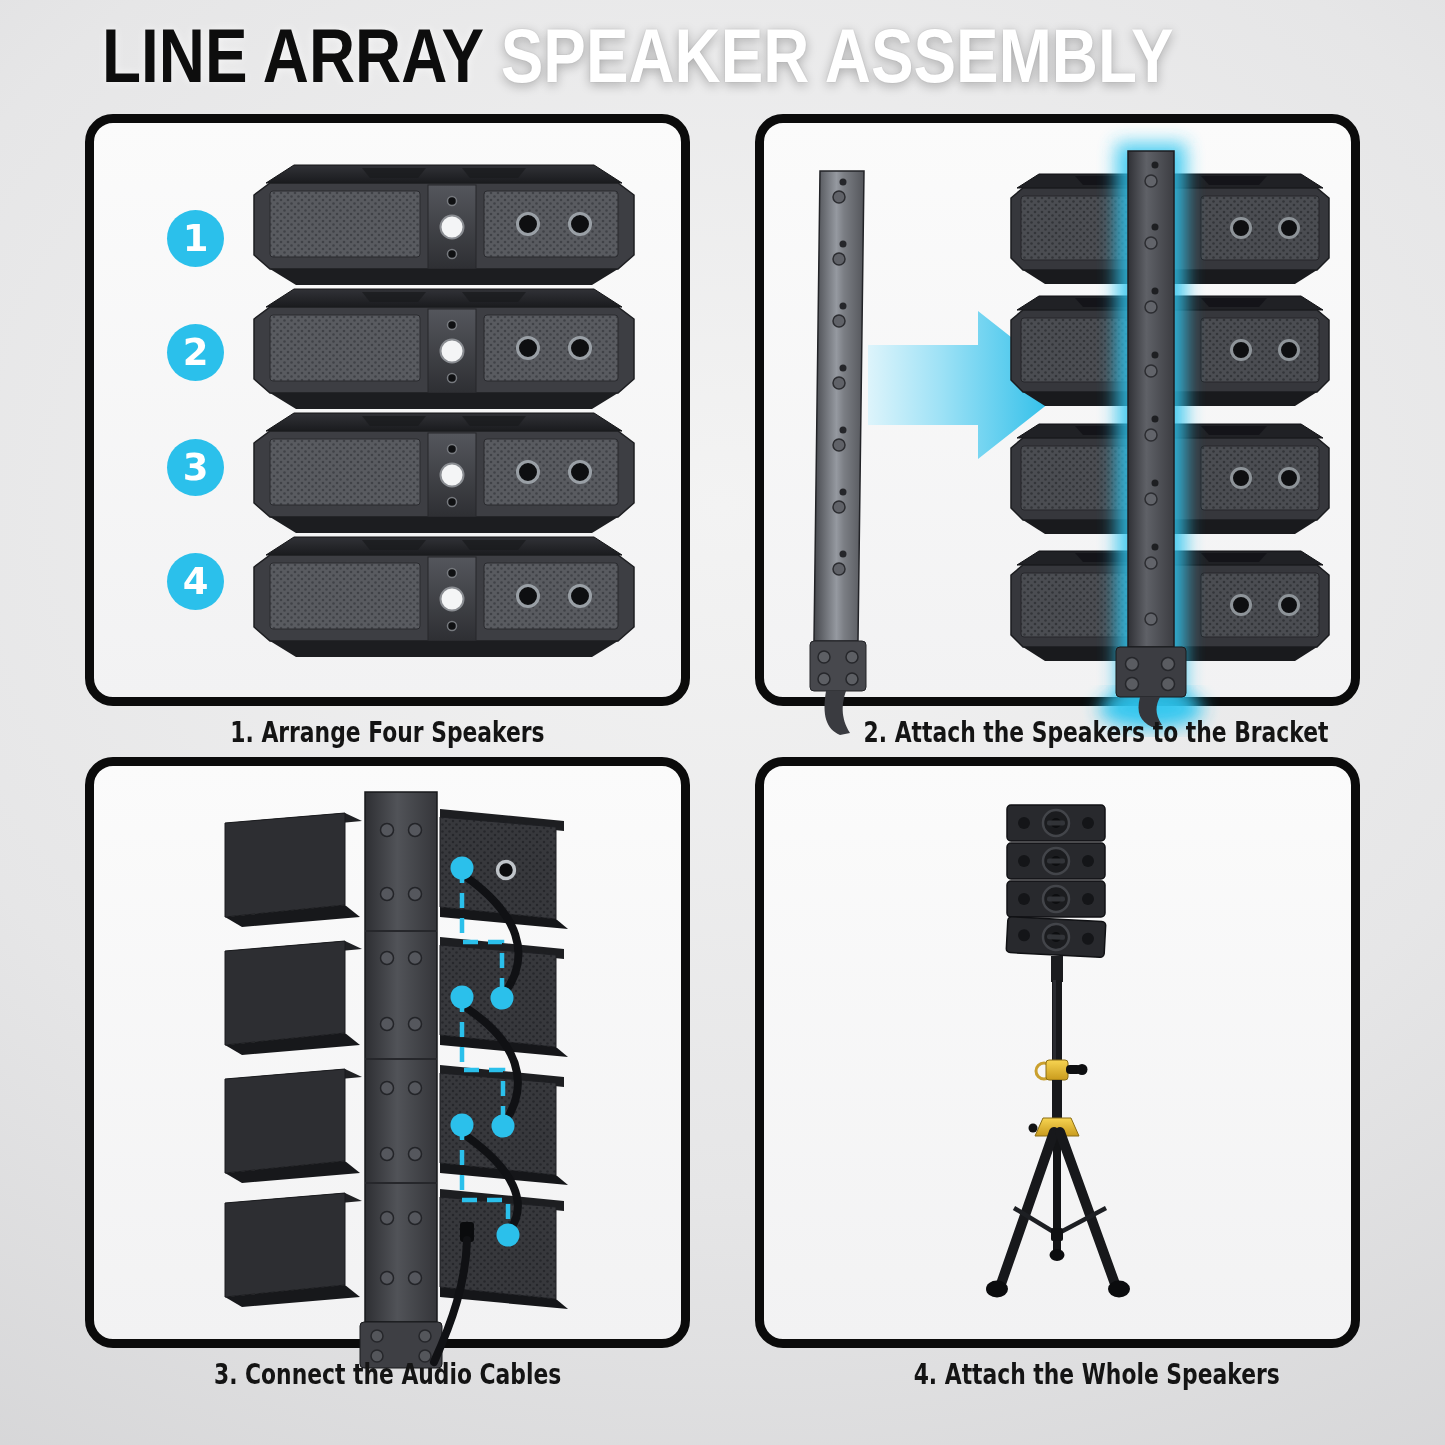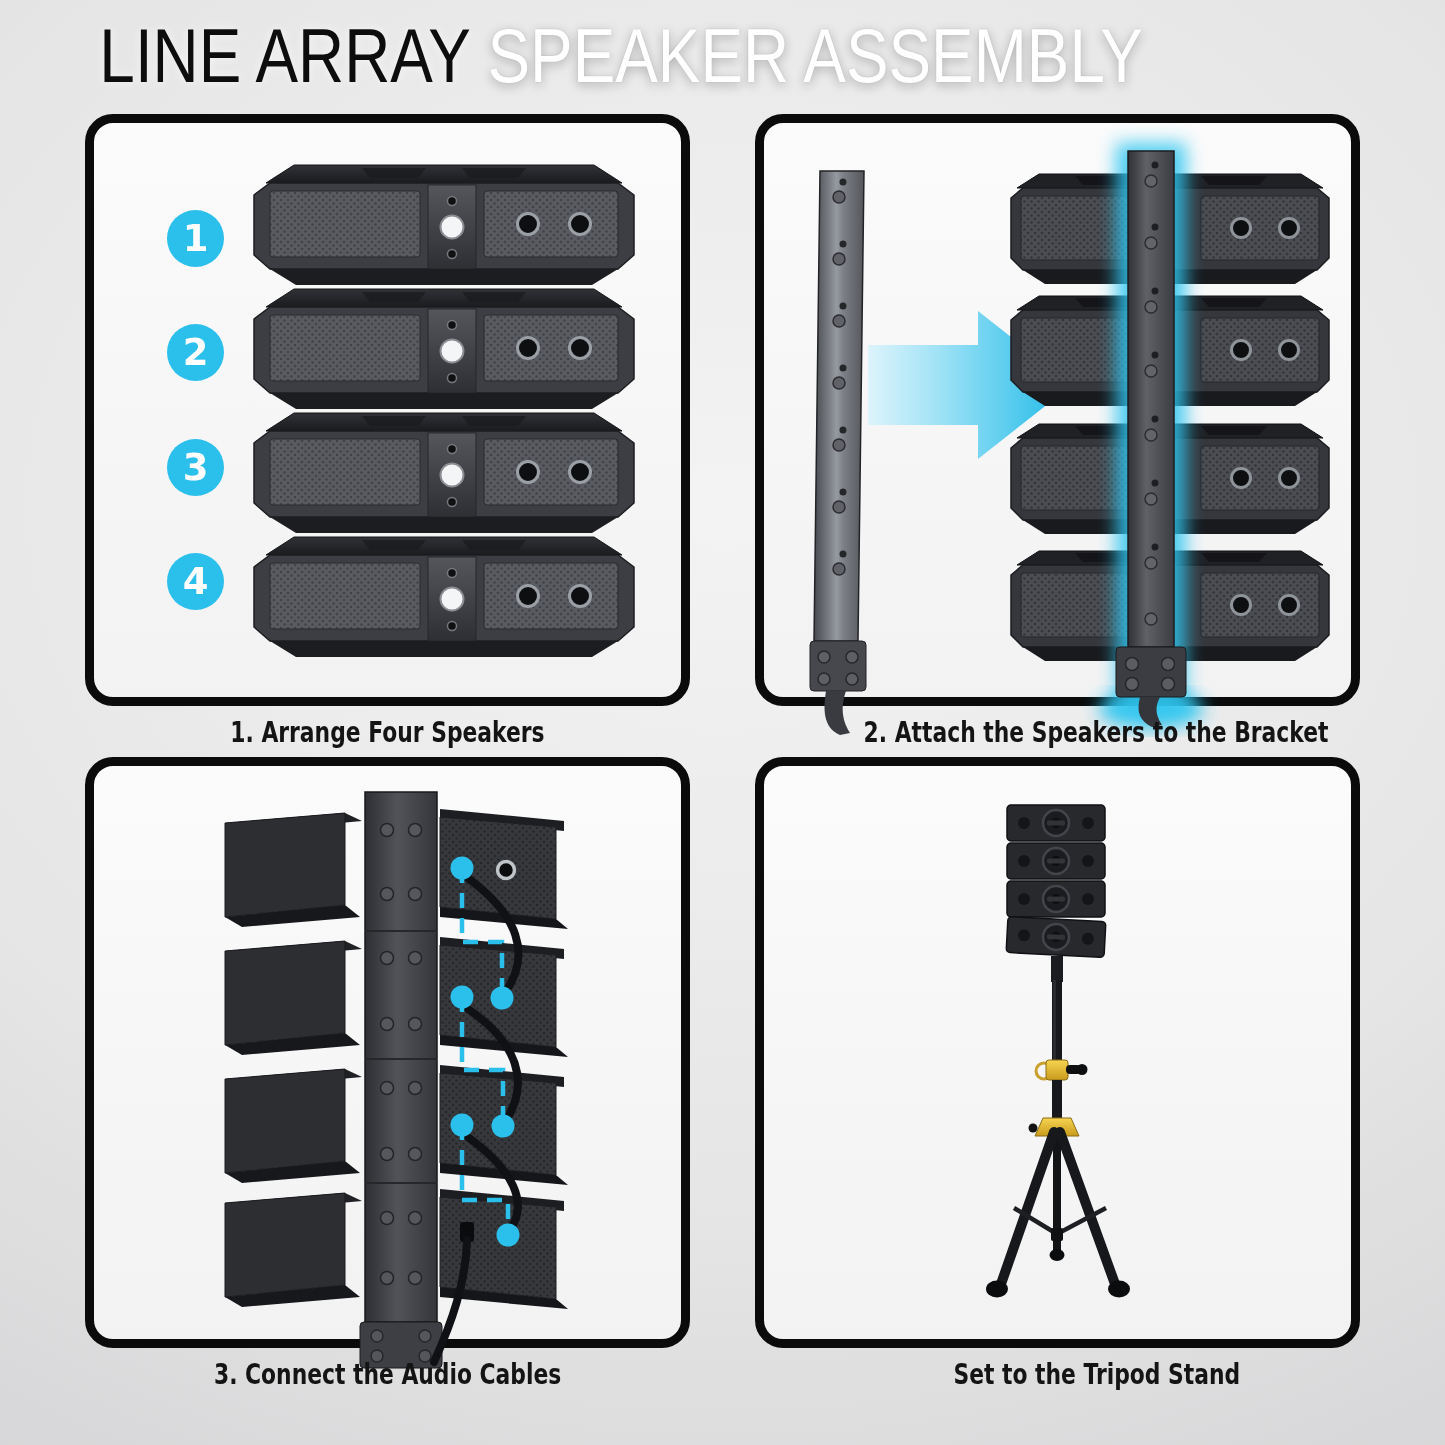--- a/index.html
+++ b/index.html
@@ -3,21 +3,21 @@
 <meta charset="utf-8">
 <style>
   html,body{margin:0;padding:0;}
   body{
     width:1445px;height:1445px;position:relative;overflow:hidden;
     background:radial-gradient(120% 95% at 50% 35%, #f3f3f3 0%, #e6e6e7 50%, #cdcdcf 100%);
     font-family:"DejaVu Sans", sans-serif;
   }
   h1{
     position:absolute;top:8px;left:0;width:1178px;margin:0;
-    font-family:"Liberation Sans", sans-serif;font-weight:400;font-size:76px;line-height:96px;
+    font-family:"Liberation Sans", sans-serif;font-weight:700;font-size:76px;line-height:96px;
   }
   .t-cond{display:inline-block;transform:scaleX(0.84);transform-origin:50% 50%;white-space:nowrap;}
   .t-black{color:#0d0d0d;text-shadow:0 0 10px rgba(255,255,255,.65);}
   .t-white{color:#ffffff;margin-left:20px;text-shadow:0 3px 12px rgba(0,0,0,.28), 0 0 2px rgba(0,0,0,.15);}
   .panel{
     position:absolute;width:605px;height:592px;box-sizing:border-box;
     border:9px solid var(--panel-border,#0b0b0b);border-radius:28px;
     background:linear-gradient(180deg,#fbfbfb,#f2f2f3);
   }
   #panel1{left:85px;top:114px;}
@@ -340,14 +340,14 @@
       <ellipse cx="355" cy="523" rx="11" ry="8.5" fill="#0b0c0e"></ellipse>
       <ellipse cx="293" cy="489" rx="7.5" ry="6" fill="#0b0c0e"></ellipse>
     </g>
   </svg>
 </div>
 
 <div class="caption" id="caption1"><span class="cond">1. Arrange Four Speakers</span></div>
 <div class="caption" id="caption2"><span class="cond">2. Attach the Speakers to the Bracket</span></div>
 <div class="caption" id="caption3"><span class="cond">3. Connect the Audio Cables</span></div>
 <div class="caption" id="caption4">
-  <span class="cap-line"><span class="cond">Set to the Tripod Stand</span></span>
+  <span class="cap-line"><span class="cond">4. Attach the Whole Speakers</span></span>
 </div>
 
 </body></html>

